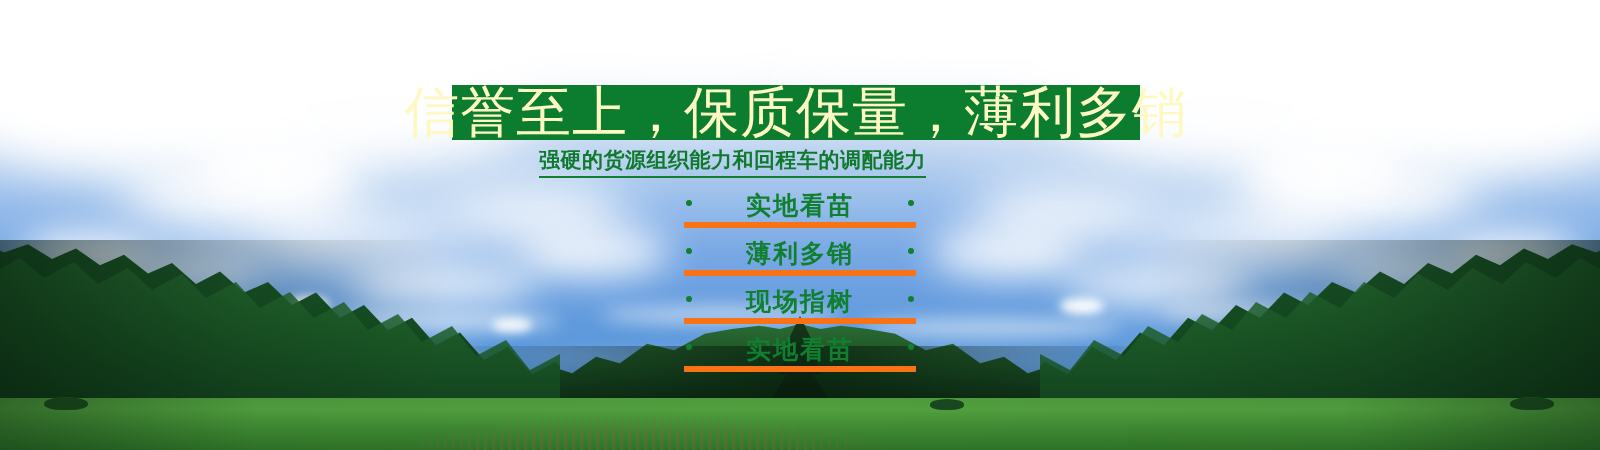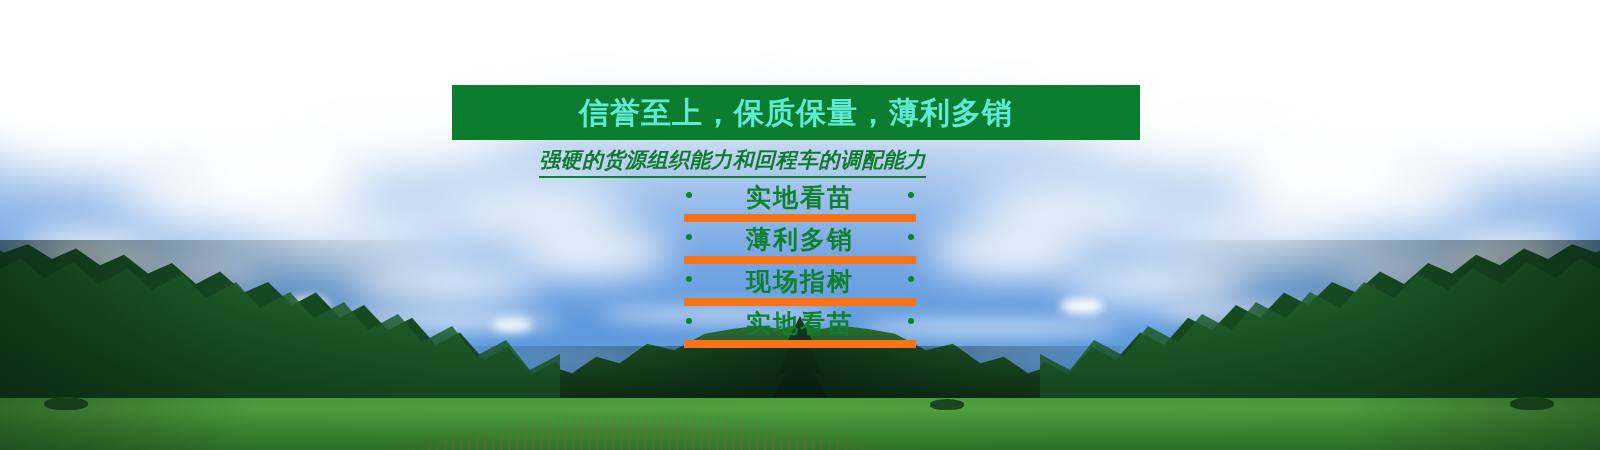--- a/index.html
+++ b/index.html
@@ -255,59 +255,58 @@
   .headline-box {
     position: absolute;
     left: 452px; top: 85px;
     width: 688px; height: 55px;
     background: #0c7d2f;
     display: flex;
     align-items: center;
     justify-content: center;
   }
   .headline-text {
-    color: #5eead4;
-    font-size: 30px;
-    font-weight: bold;
+    color: #fef9c3;
+    font-size: 55px;
+    font-weight: normal;
     letter-spacing: 1px;
     line-height: 1;
     white-space: nowrap;
   }
 
   .subtitle {
     position: absolute;
     left: 0; top: 146px;
     width: 1465px;
     text-align: center;
-    font-style: italic;
   }
   .subtitle span {
     display: inline-block;
     color: #0f7a2d;
     font-size: 21px;
     font-weight: bold;
     letter-spacing: 0.5px;
     border-bottom: 2px solid #12802f;
     padding-bottom: 2px;
   }
 
   .feature-list {
     position: absolute;
     left: 0; top: 180px;
     width: 1600px;
   }
   .feature-row {
     position: relative;
     width: 232px;
-    margin: 0 auto;
+    margin: 8px auto;
     height: 34px;
     display: flex;
     align-items: center;
     justify-content: center;
-    border-bottom: 8px solid #f97316;
+    border-bottom: 6px solid #f97316;
   }
   .feature-label {
     color: #108030;
     font-size: 25px;
     font-weight: bold;
     letter-spacing: 2px;
     line-height: 1;
     white-space: nowrap;
   }
   .dot {

